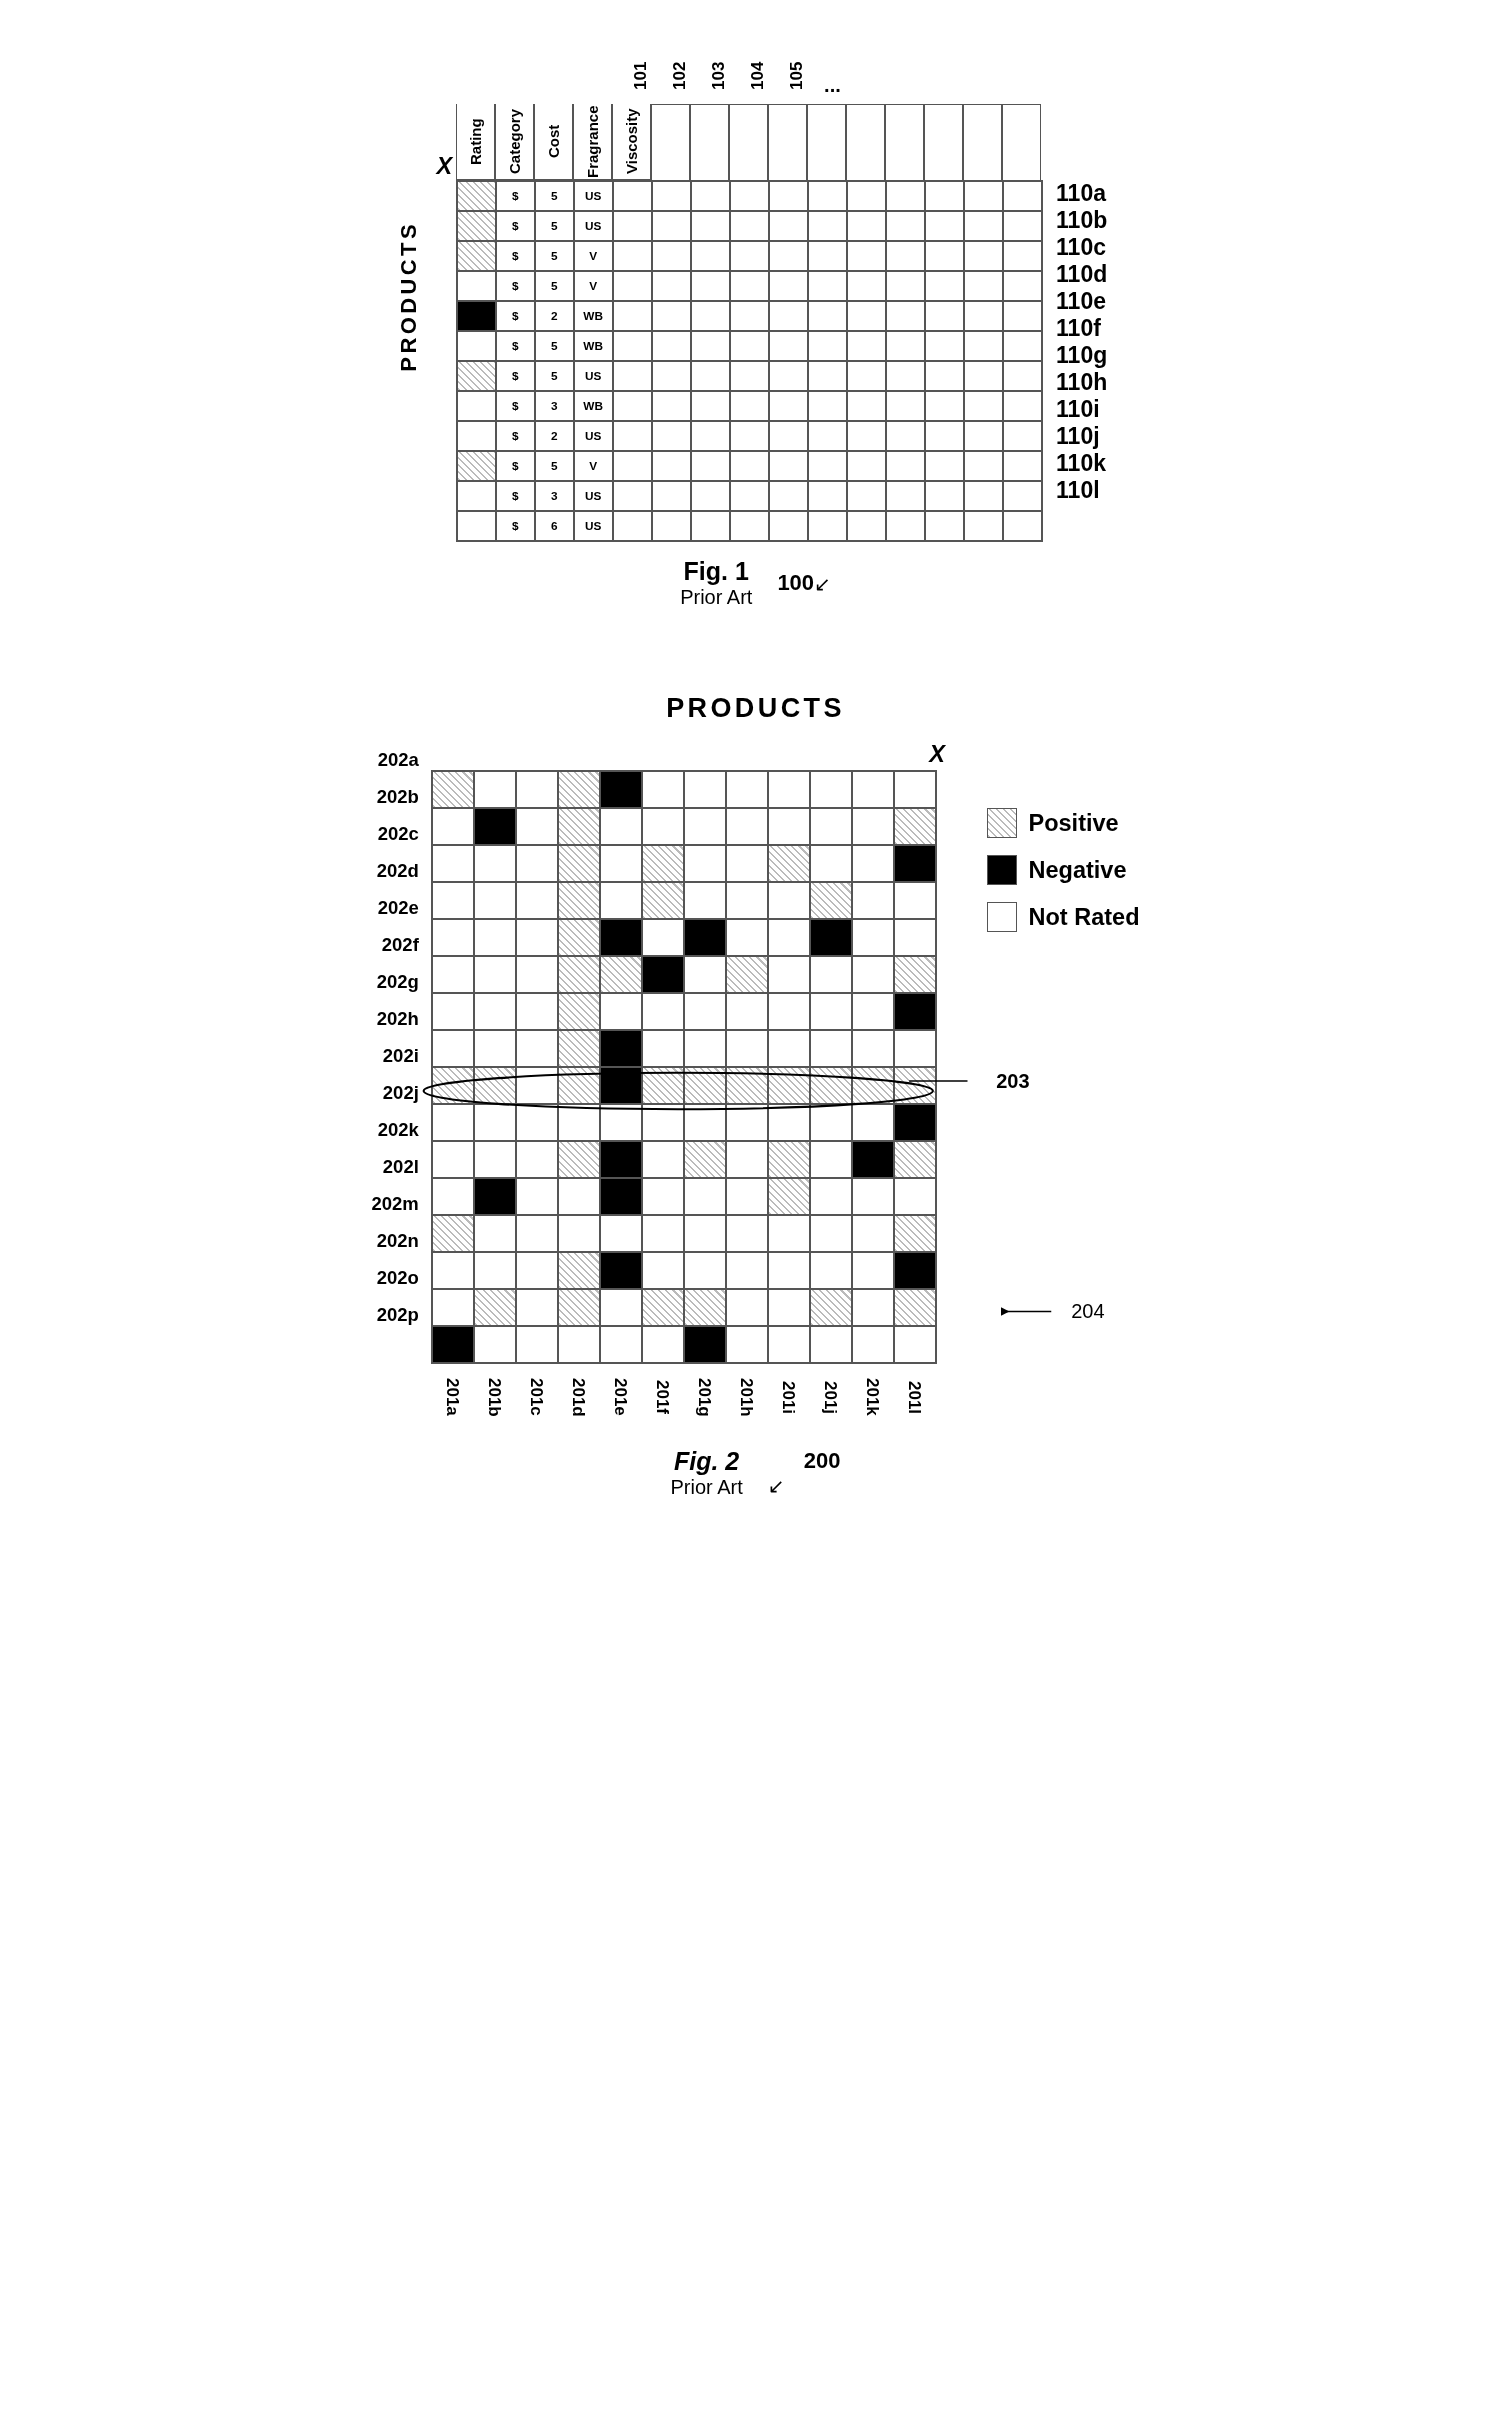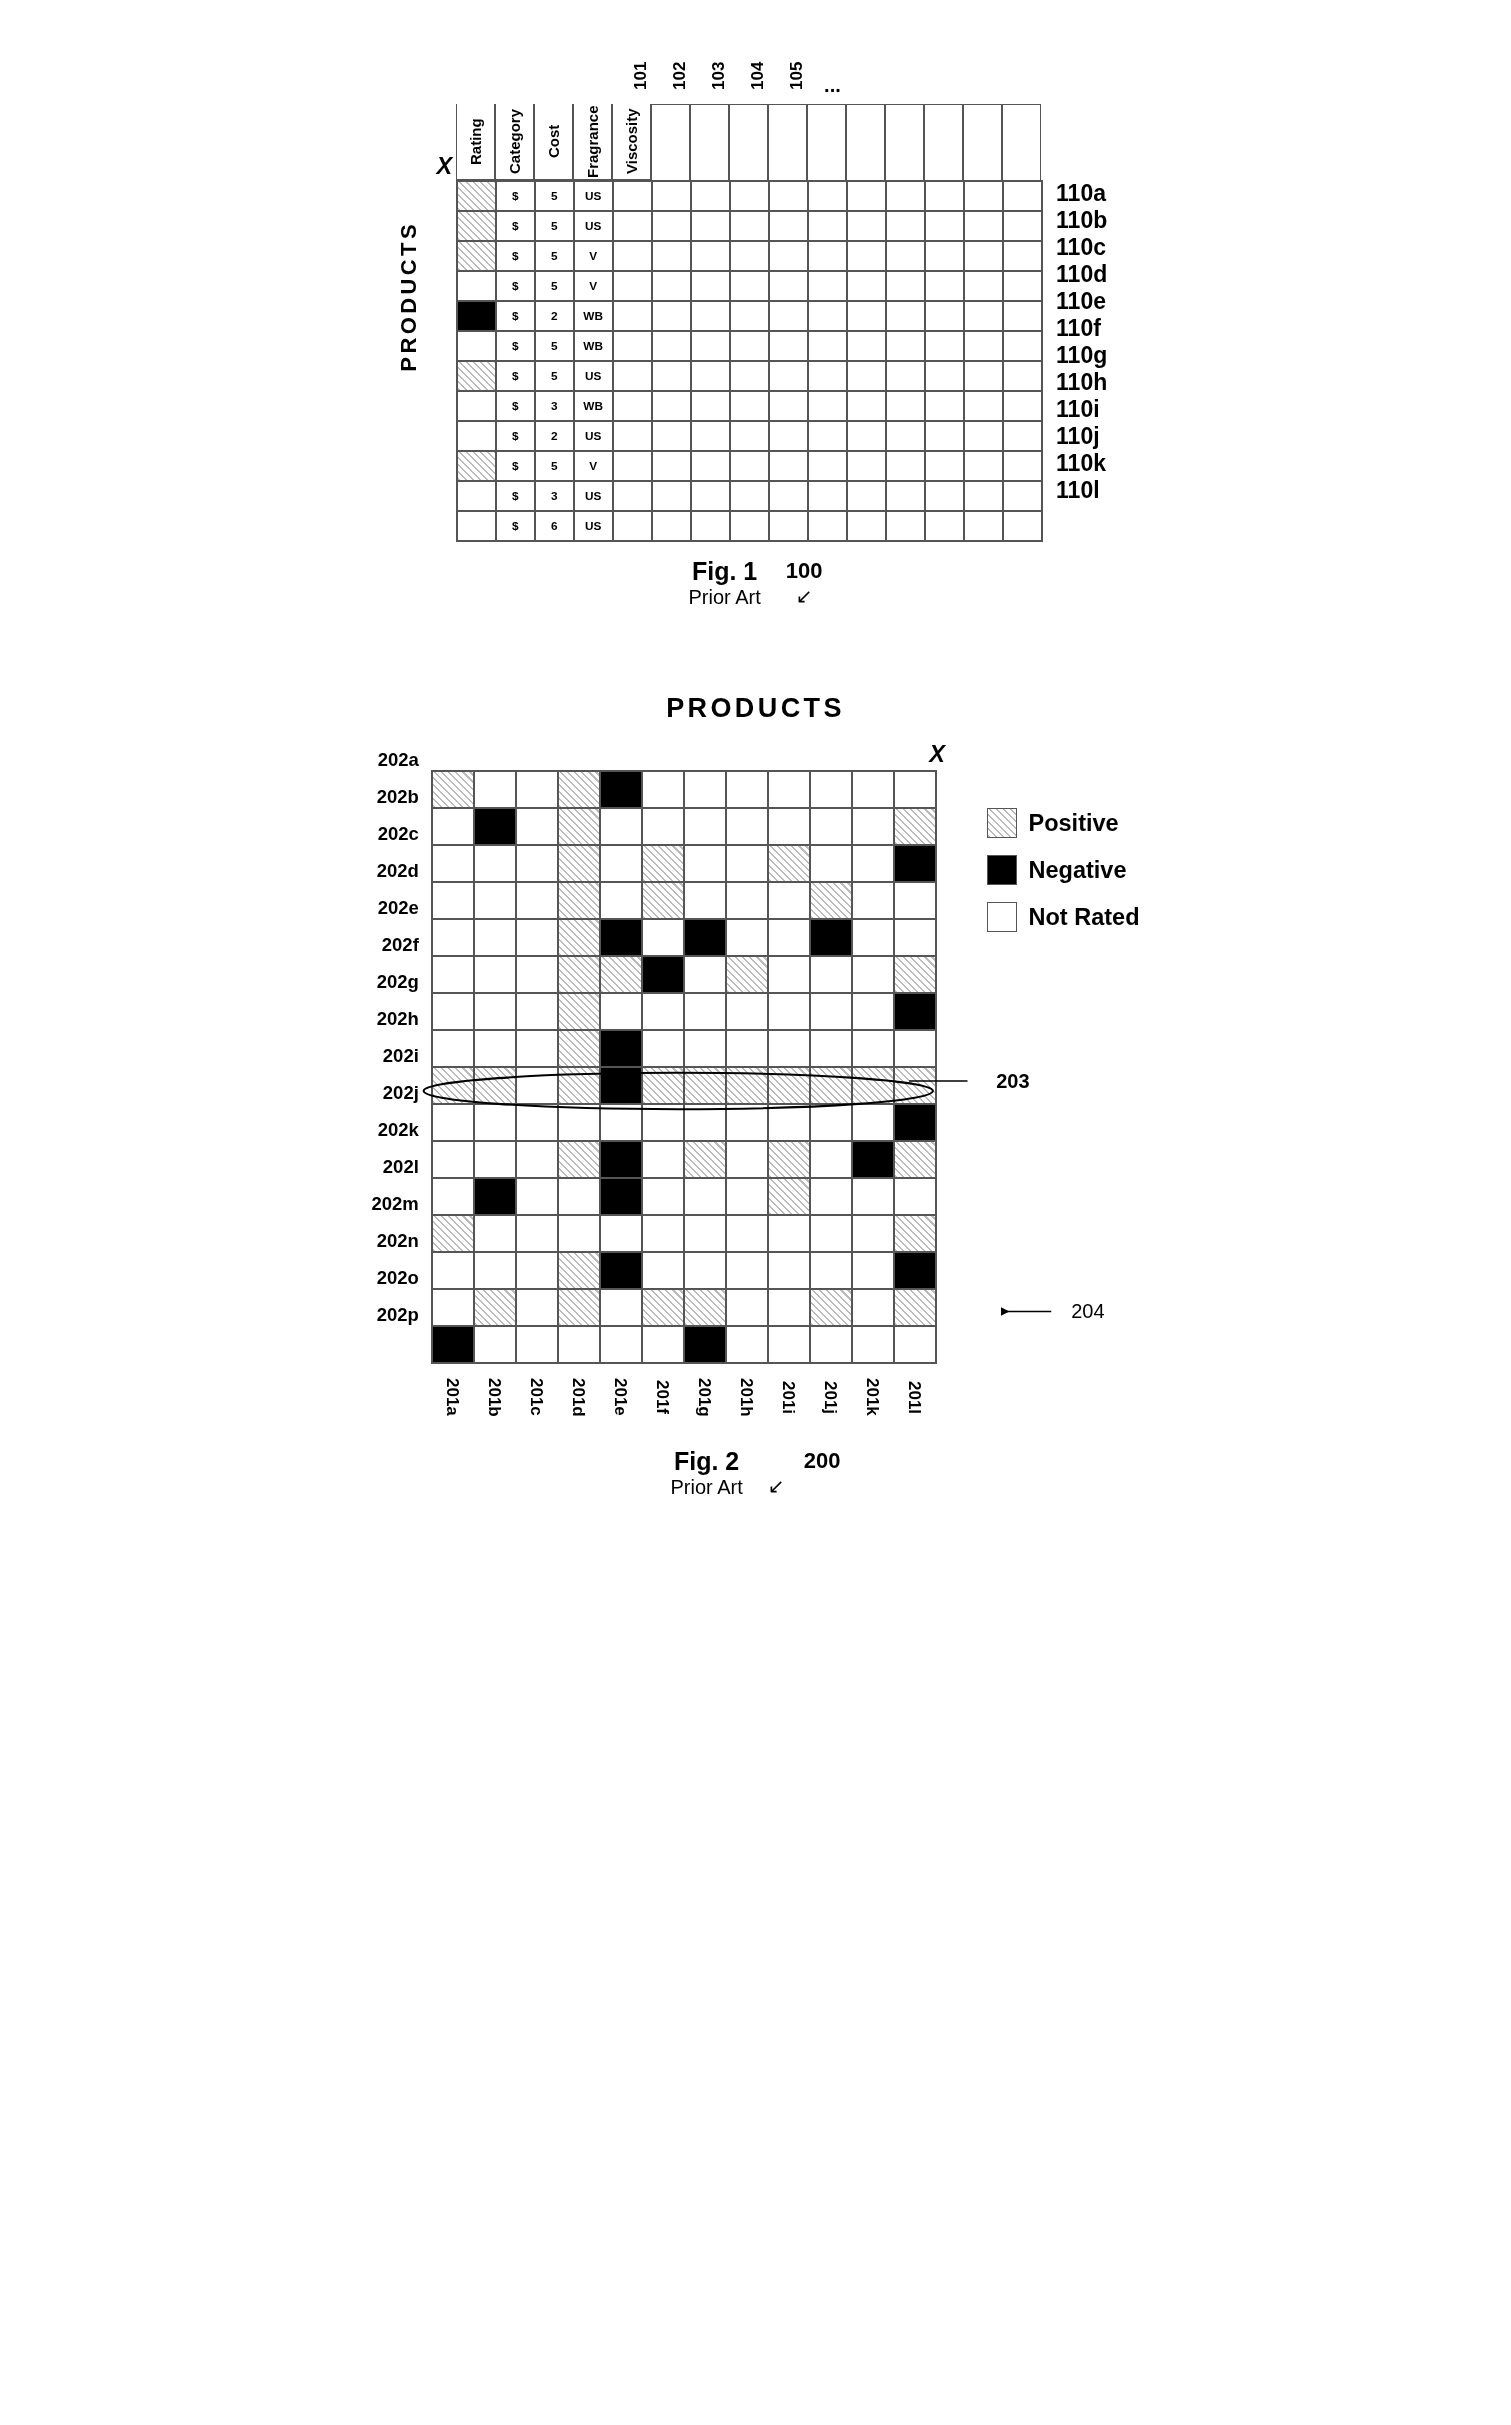--- a/index.html
+++ b/index.html
@@ -571,21 +571,21 @@
           </div>
       </div>
     </div>
   </div>
 
   <div style="display:flex; flex-direction:row; align-items:center; margin-top:15px; gap:25px;">
     <div style="display:flex; flex-direction:column; align-items:center;">
       <span style="font-size:25px; font-weight:bold;">Fig. 1</span>
       <span style="font-size:20px;">Prior Art</span>
     </div>
-    <div style="display:flex; flex-direction:column; align-items:center;">
+    <div style="display:flex; align-items:flex-end;">
       <span style="font-size:22px; font-weight:bold;">100</span>
       <span style="font-size:20px;">↙</span>
     </div>
   </div>
 </div>
 
 <div class="fig2-container">
   <div class="fig2-title">PRODUCTS</div>
 
   <div class="fig2-main">
@@ -892,21 +892,21 @@
       </div>
       <div class="legend-item">
         <div class="legend-box white"></div>
         <span class="legend-label">Not Rated</span>
       </div>
     </div>
   </div>
 
   <div style="display:flex; flex-direction:row; align-items:center; margin-top:20px; gap:25px;">
     <div style="display:flex; flex-direction:column; align-items:center;">
-      <span style="font-size:25px; font-weight:bold;">Fig. 2</span>
+      <span style="font-size:25px; font-weight:bold;font-style:italic;">Fig. 2</span>
       <span style="font-size:20px;">Prior Art</span>
     </div>
     <div style="display:flex; flex-direction:column; align-items:flex-start;">
       <span style="font-size:22px; font-weight:bold;margin-left:36px;">200</span>
       <span style="font-size:20px;">↙</span>
     </div>
   </div>
 </div>
 
 

